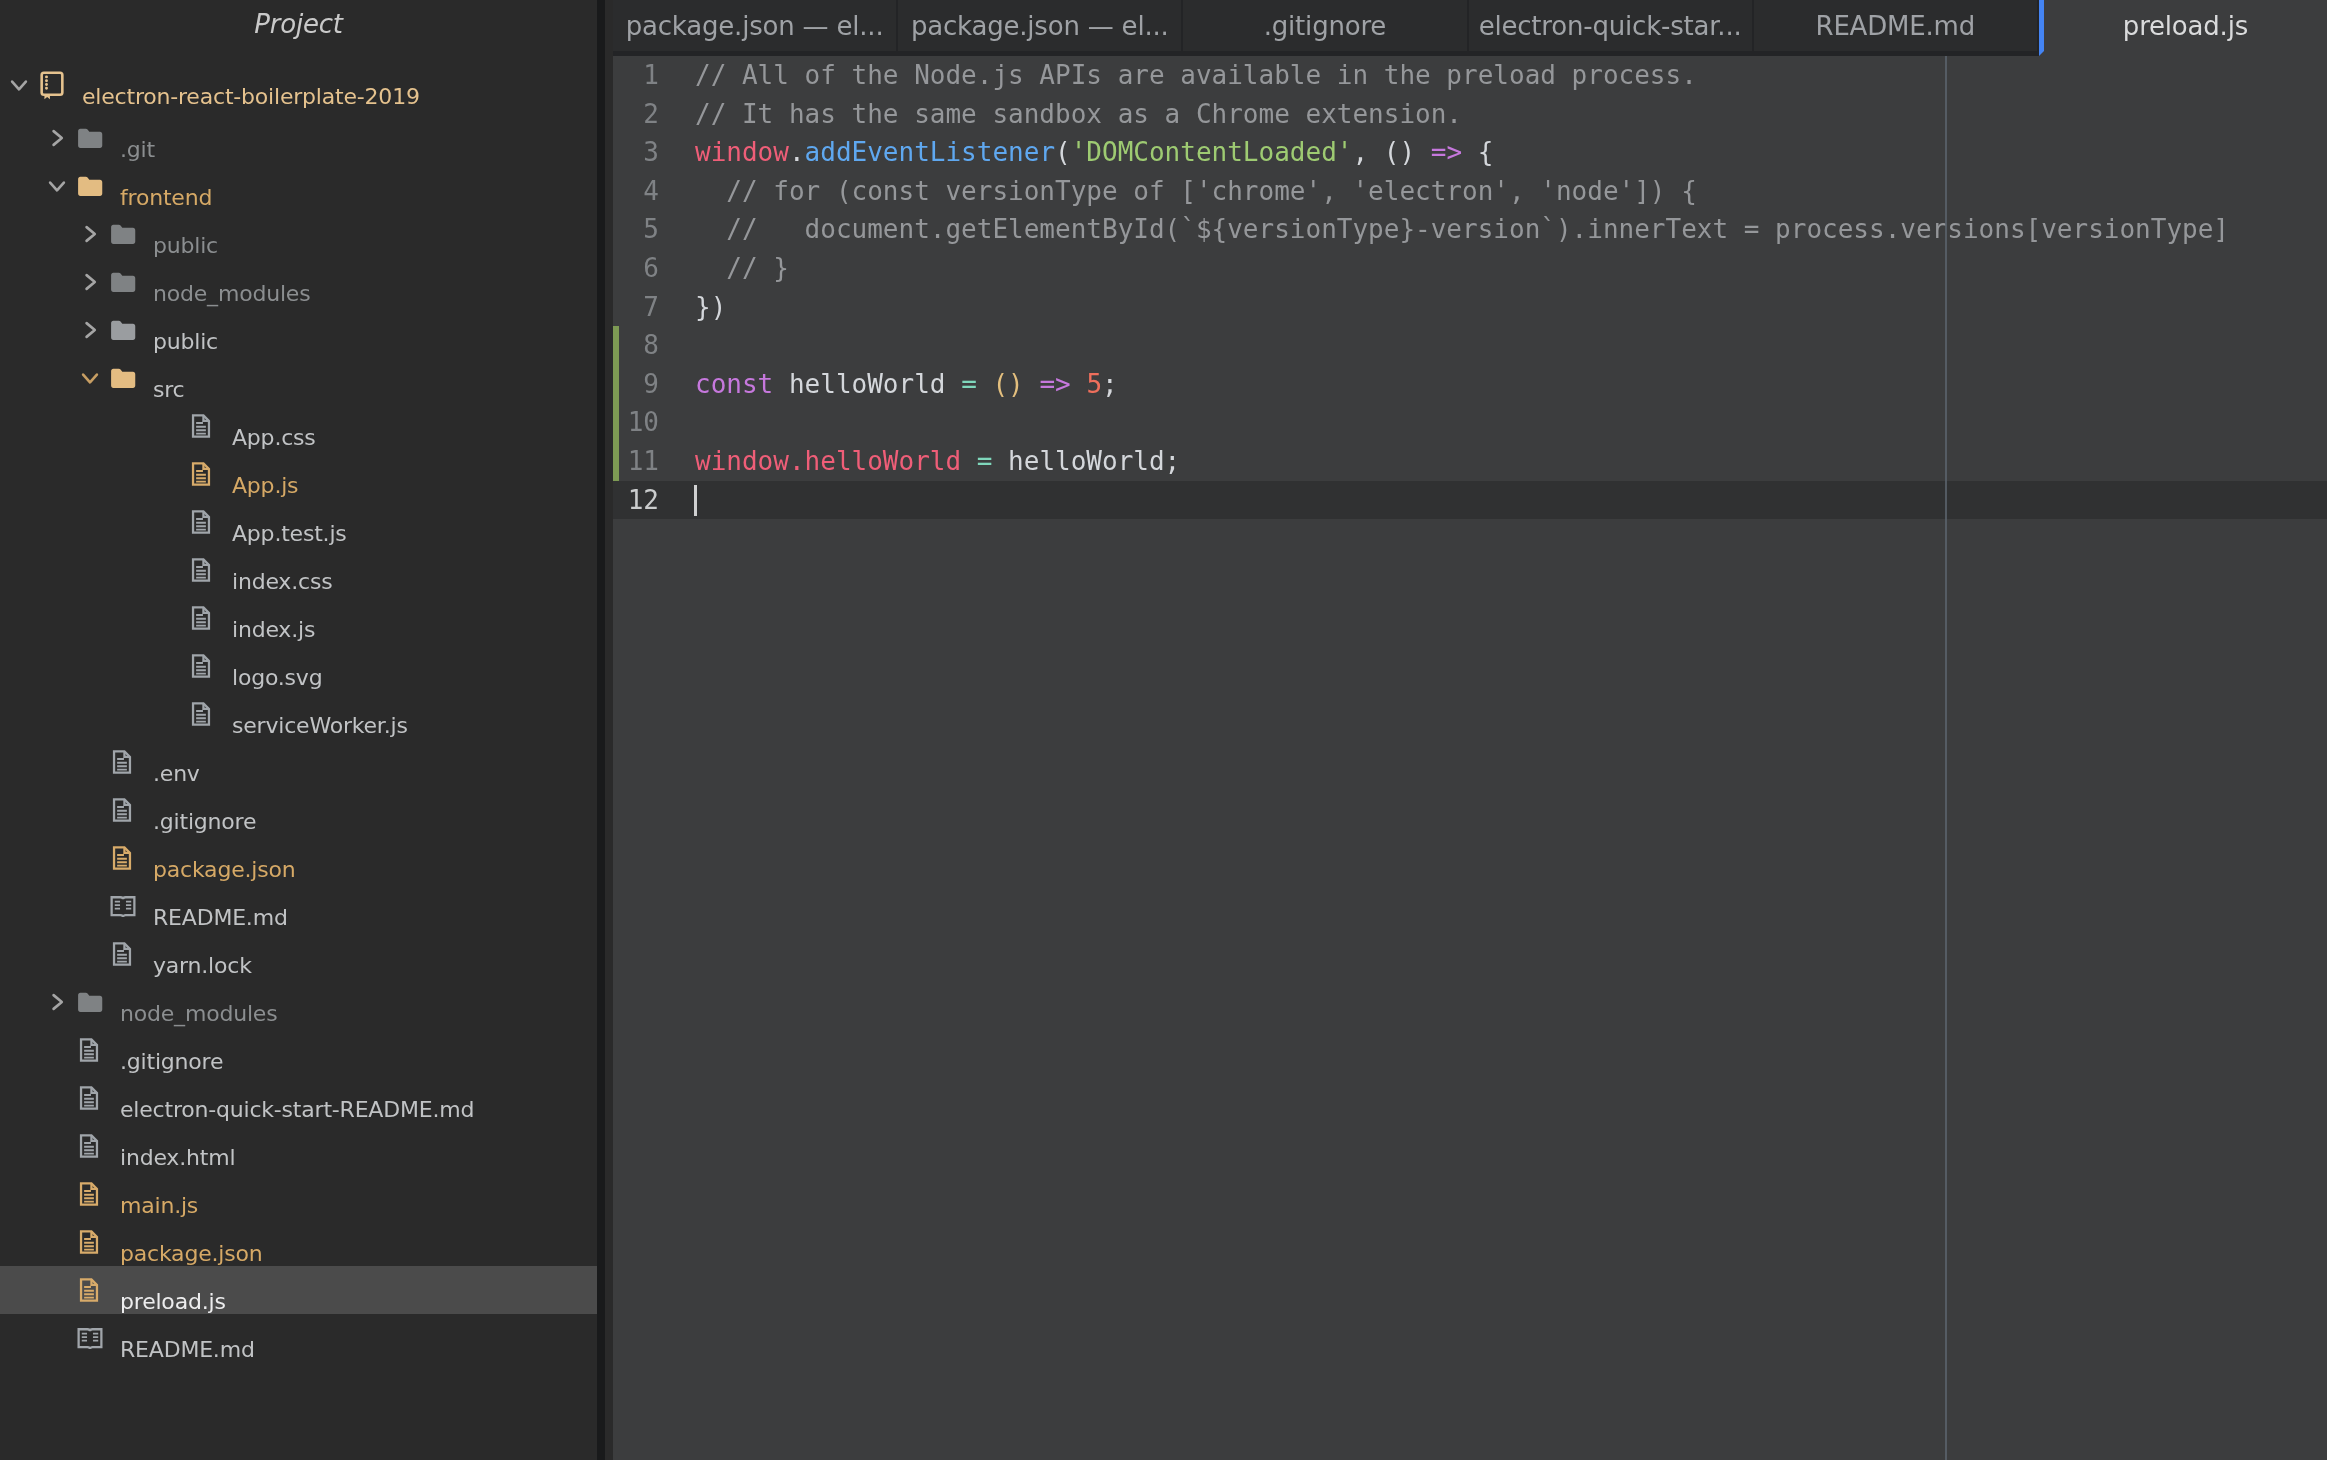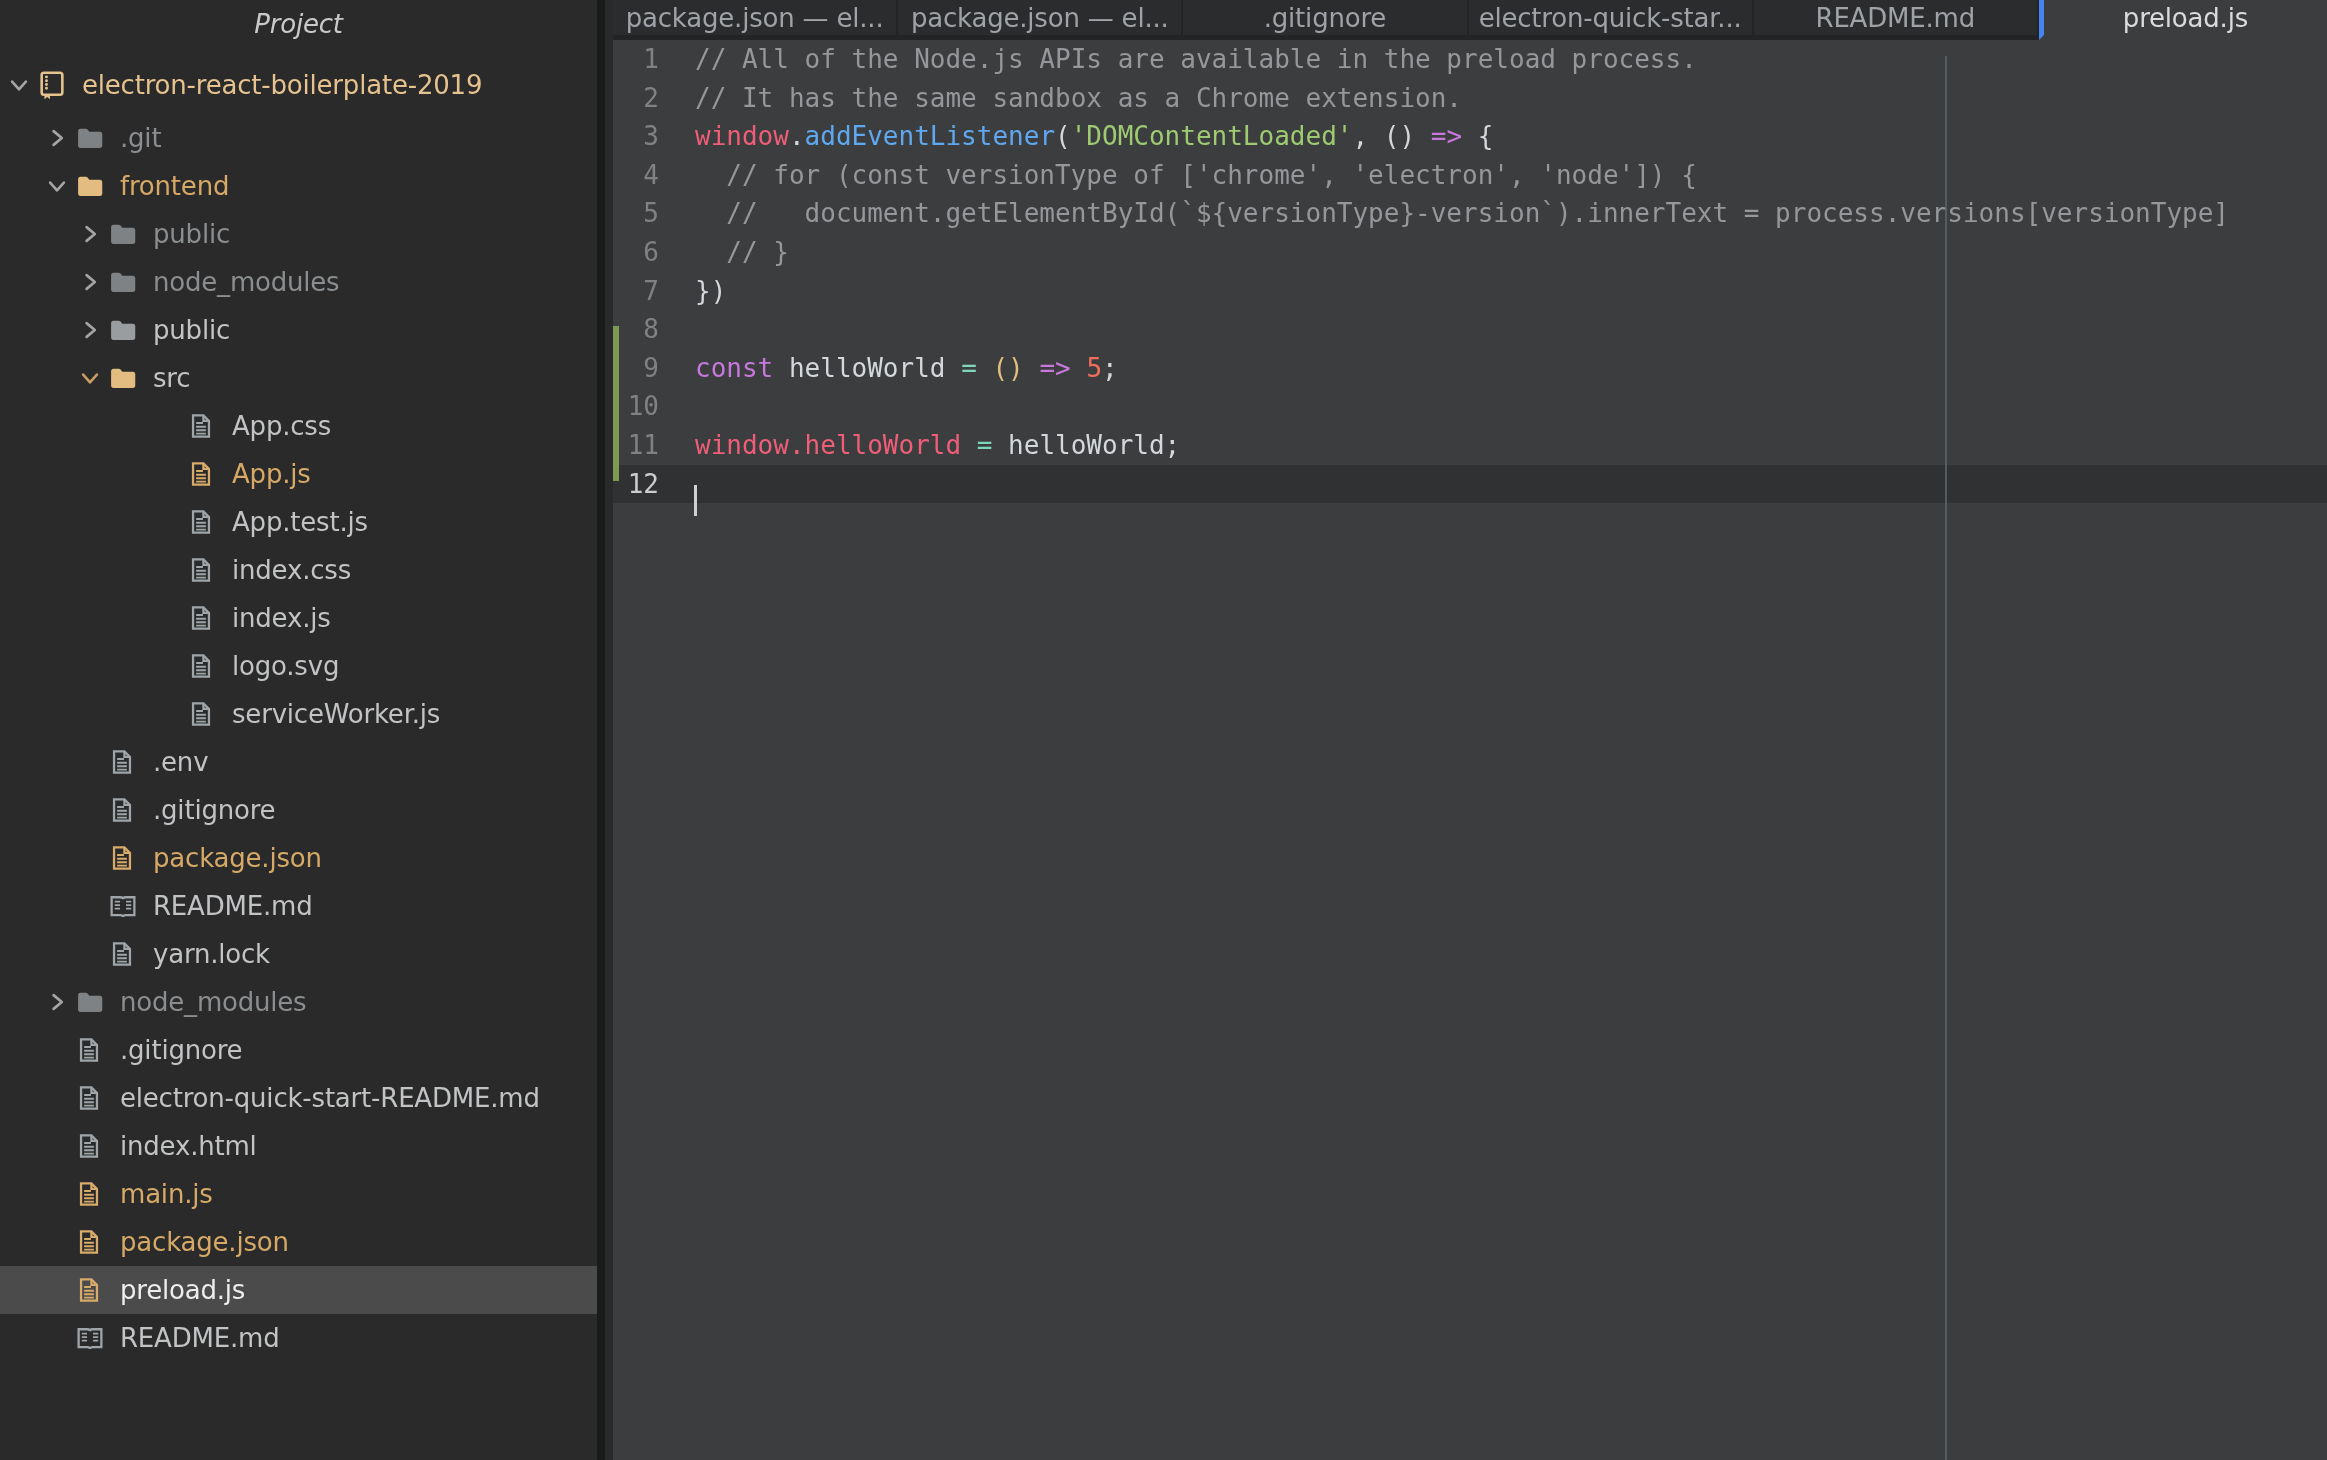--- a/index.html
+++ b/index.html
@@ -8,21 +8,21 @@
 
   
   #app { position:relative; width:2327px; height:1460px; }
 
   
   #sidebar { position:absolute; left:0; top:0; width:605px; height:1460px;
              background:var(--bg-sidebar); border-right:8px solid var(--divider); }
   #panel-header { height:48px; display:flex; align-items:center; justify-content:center;
                   color:var(--panel-title); font-size:26px; letter-spacing:-0.2px;font-style:italic; }
   #tree { position:relative; }
-  .tree-row { height:48px; display:flex; align-items:center; font-size:26px;
+  .tree-row { height:48px; display:flex; align-items:flex-end; font-size:22px;
               letter-spacing:-0.2px; white-space:nowrap; cursor:default; }
   .tree-row.selected { background:var(--row-selected); }
   .tree-row.first { margin-top:13px; }
   .tree-row.second { margin-top:5px; }
   .lvl0 { padding-left:8px; } .lvl1 { padding-left:46px; }
   .lvl2 { padding-left:79px; } .lvl3 { padding-left:113px;margin-left:45px; }
   .chev { width:30px; height:48px; display:flex; align-items:center; flex:none; }
   .chev svg { display:block; }
   .node-icon { width:28px; height:48px; display:flex; align-items:center; margin-right:16px; flex:none; }
   .node-icon svg { display:block; }
@@ -32,21 +32,21 @@
   .i-foldertan { color:var(--folder-tan); } .i-foldergray { color:var(--folder-gray); }
   .i-folderdim { color:var(--folder-dim); } .i-gray { color:var(--file-gray); }
   .i-tan { color:var(--file-tan); } .i-root { color:var(--tree-root); }
   .c-gray { color:var(--chevron-gray); } .c-tan { color:var(--chevron-tan); }
 
   
   #editor-pane { position:absolute; left:613px; top:0; right:0; bottom:0;
                  background:var(--bg-editor); }
 
   
-  #tabbar { display:flex; height:40px; width:100%; background:var(--bg-tabbar); }
+  #tabbar { display:flex; height:56px; width:100%; background:var(--bg-tabbar); }
   .tab { flex:1 1 0; display:flex; align-items:center; justify-content:center;
          background:var(--bg-tabbar); border-bottom:5px solid var(--tab-border);
          border-right:2px solid var(--tab-border);
          color:var(--tab-text); font-size:26px; letter-spacing:-0.2px;
          white-space:nowrap; overflow:hidden; cursor:default; }
   .tab.active { background:var(--bg-editor); border-bottom-color:var(--bg-editor);
                 border-left:5px solid var(--accent-blue); border-right:none;
                 color:var(--tab-text-active); }
 
   

